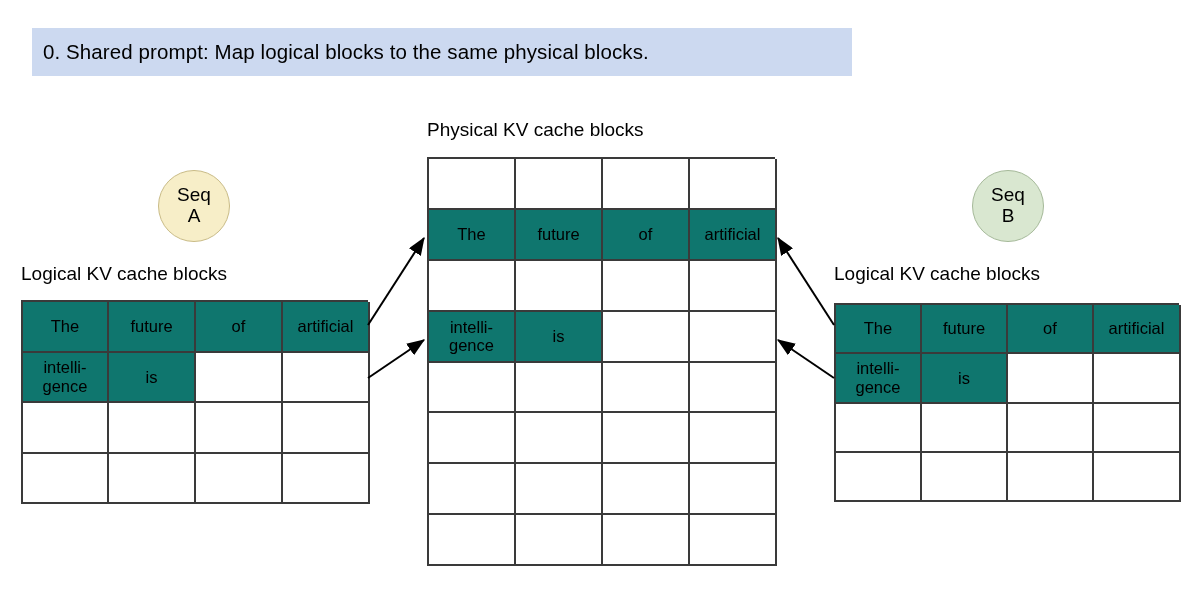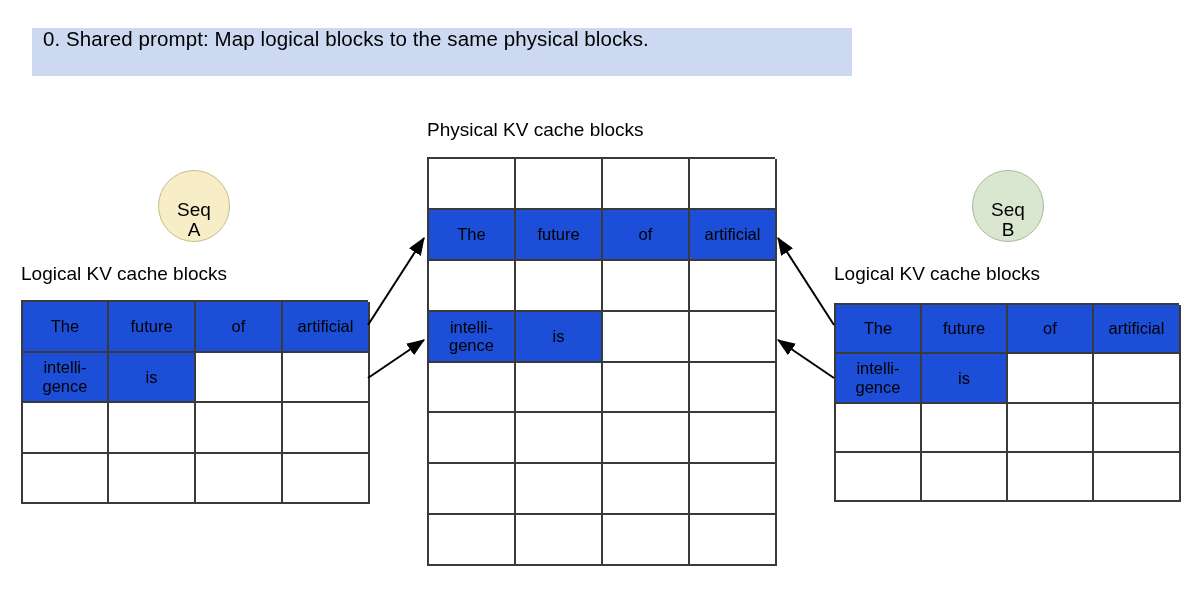--- a/index.html
+++ b/index.html
@@ -18,21 +18,21 @@
 
   
   #title-banner {
     position: absolute;
     left: 32px;
     top: 28px;
     width: 820px;
     height: 48px;
     background: #ccd9f0;
     display: flex;
-    align-items: flex-start;
+    align-items: center;
   }
   #title-banner .title-text {
     font-size: 20.5px;
     line-height: 1.1;
     padding-left: 11px;
     letter-spacing: 0.1px;
     white-space: nowrap;
   }
 
   
@@ -48,21 +48,21 @@
 
   
   .seq-circle {
     position: absolute;
     width: 72px;
     height: 72px;
     border-radius: 50%;
     display: flex;
     flex-direction: column;
     align-items: center;
-    justify-content: flex-end;
+    justify-content: center;
     font-size: 19px;
     line-height: 1.08;
     box-sizing: border-box;
   }
   #seq-a {
     left: 158px; top: 170px;
     background: #f7eec8;
     border: 1.4px solid #c9bb86;
   }
   #seq-b {
@@ -104,21 +104,21 @@
     border-bottom: 2.1px solid #3a3a3a;
     display: flex;
     align-items: center;
     justify-content: center;
     text-align: center;
     font-size: 16.5px;
     line-height: 1.12;
     overflow: hidden;
     padding: 0 2px;
   }
-  .kv-cell.filled { background: #1d4ed8; }
+  .kv-cell.filled { background: #0f766e; }
   .kv-cell .cell-text { display: block; white-space: pre-line; }
 
   
   #arrow-layer {
     position: absolute;
     left: 0; top: 0;
     width: 1200px; height: 591px;
     pointer-events: none;
   }
 </style>

